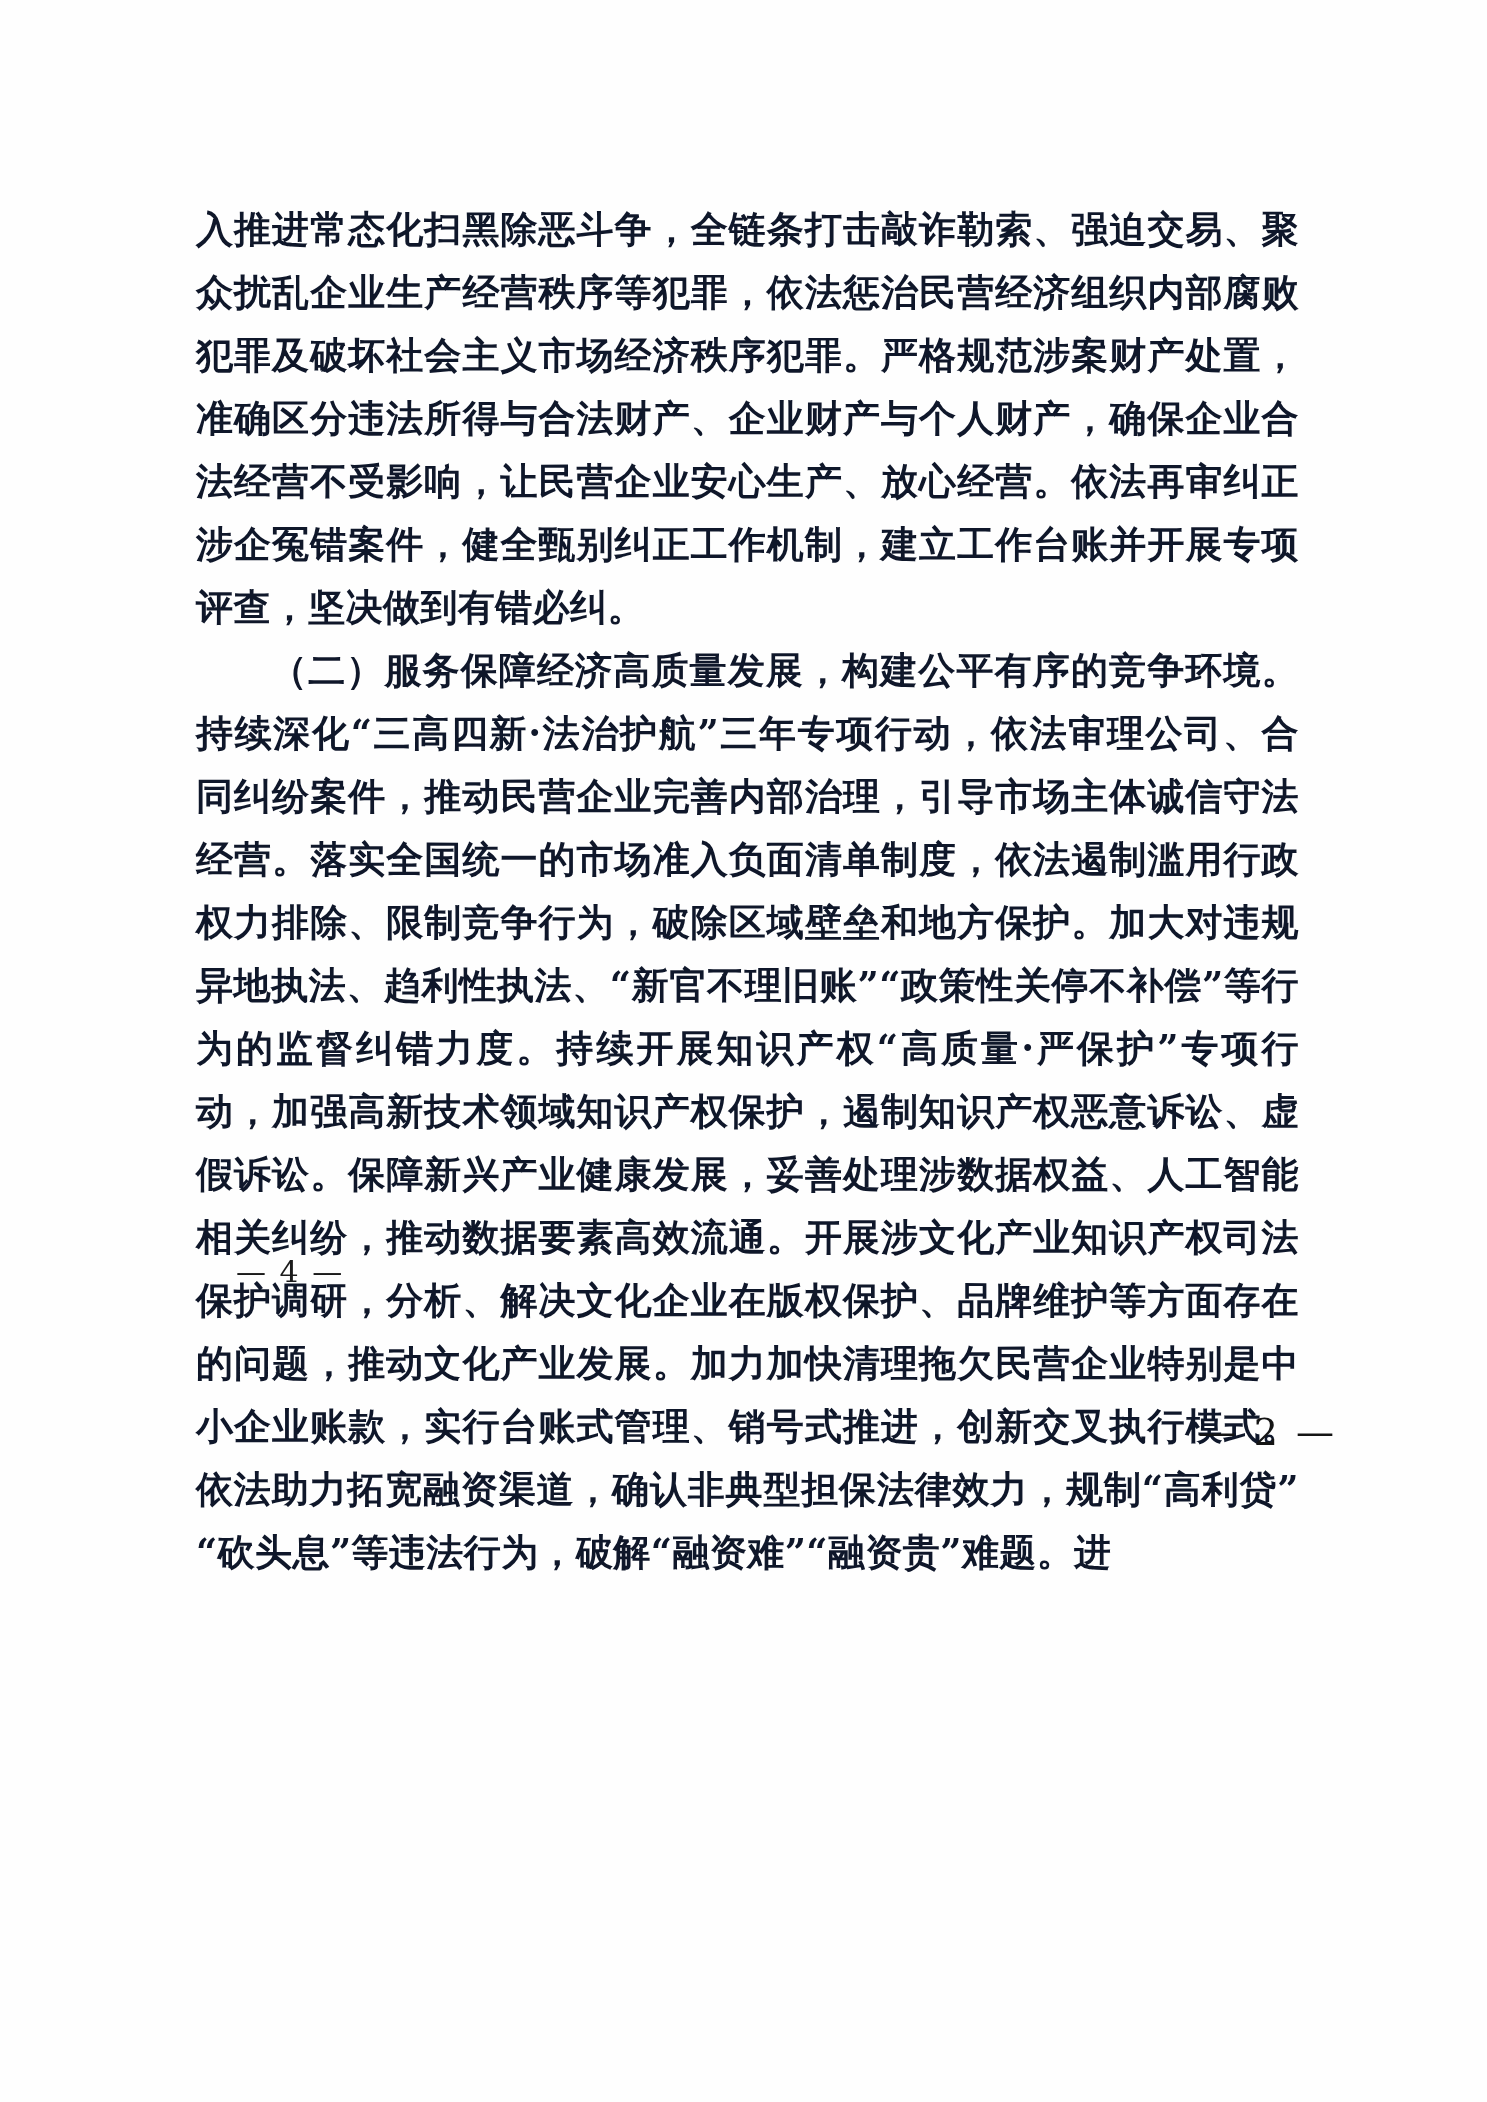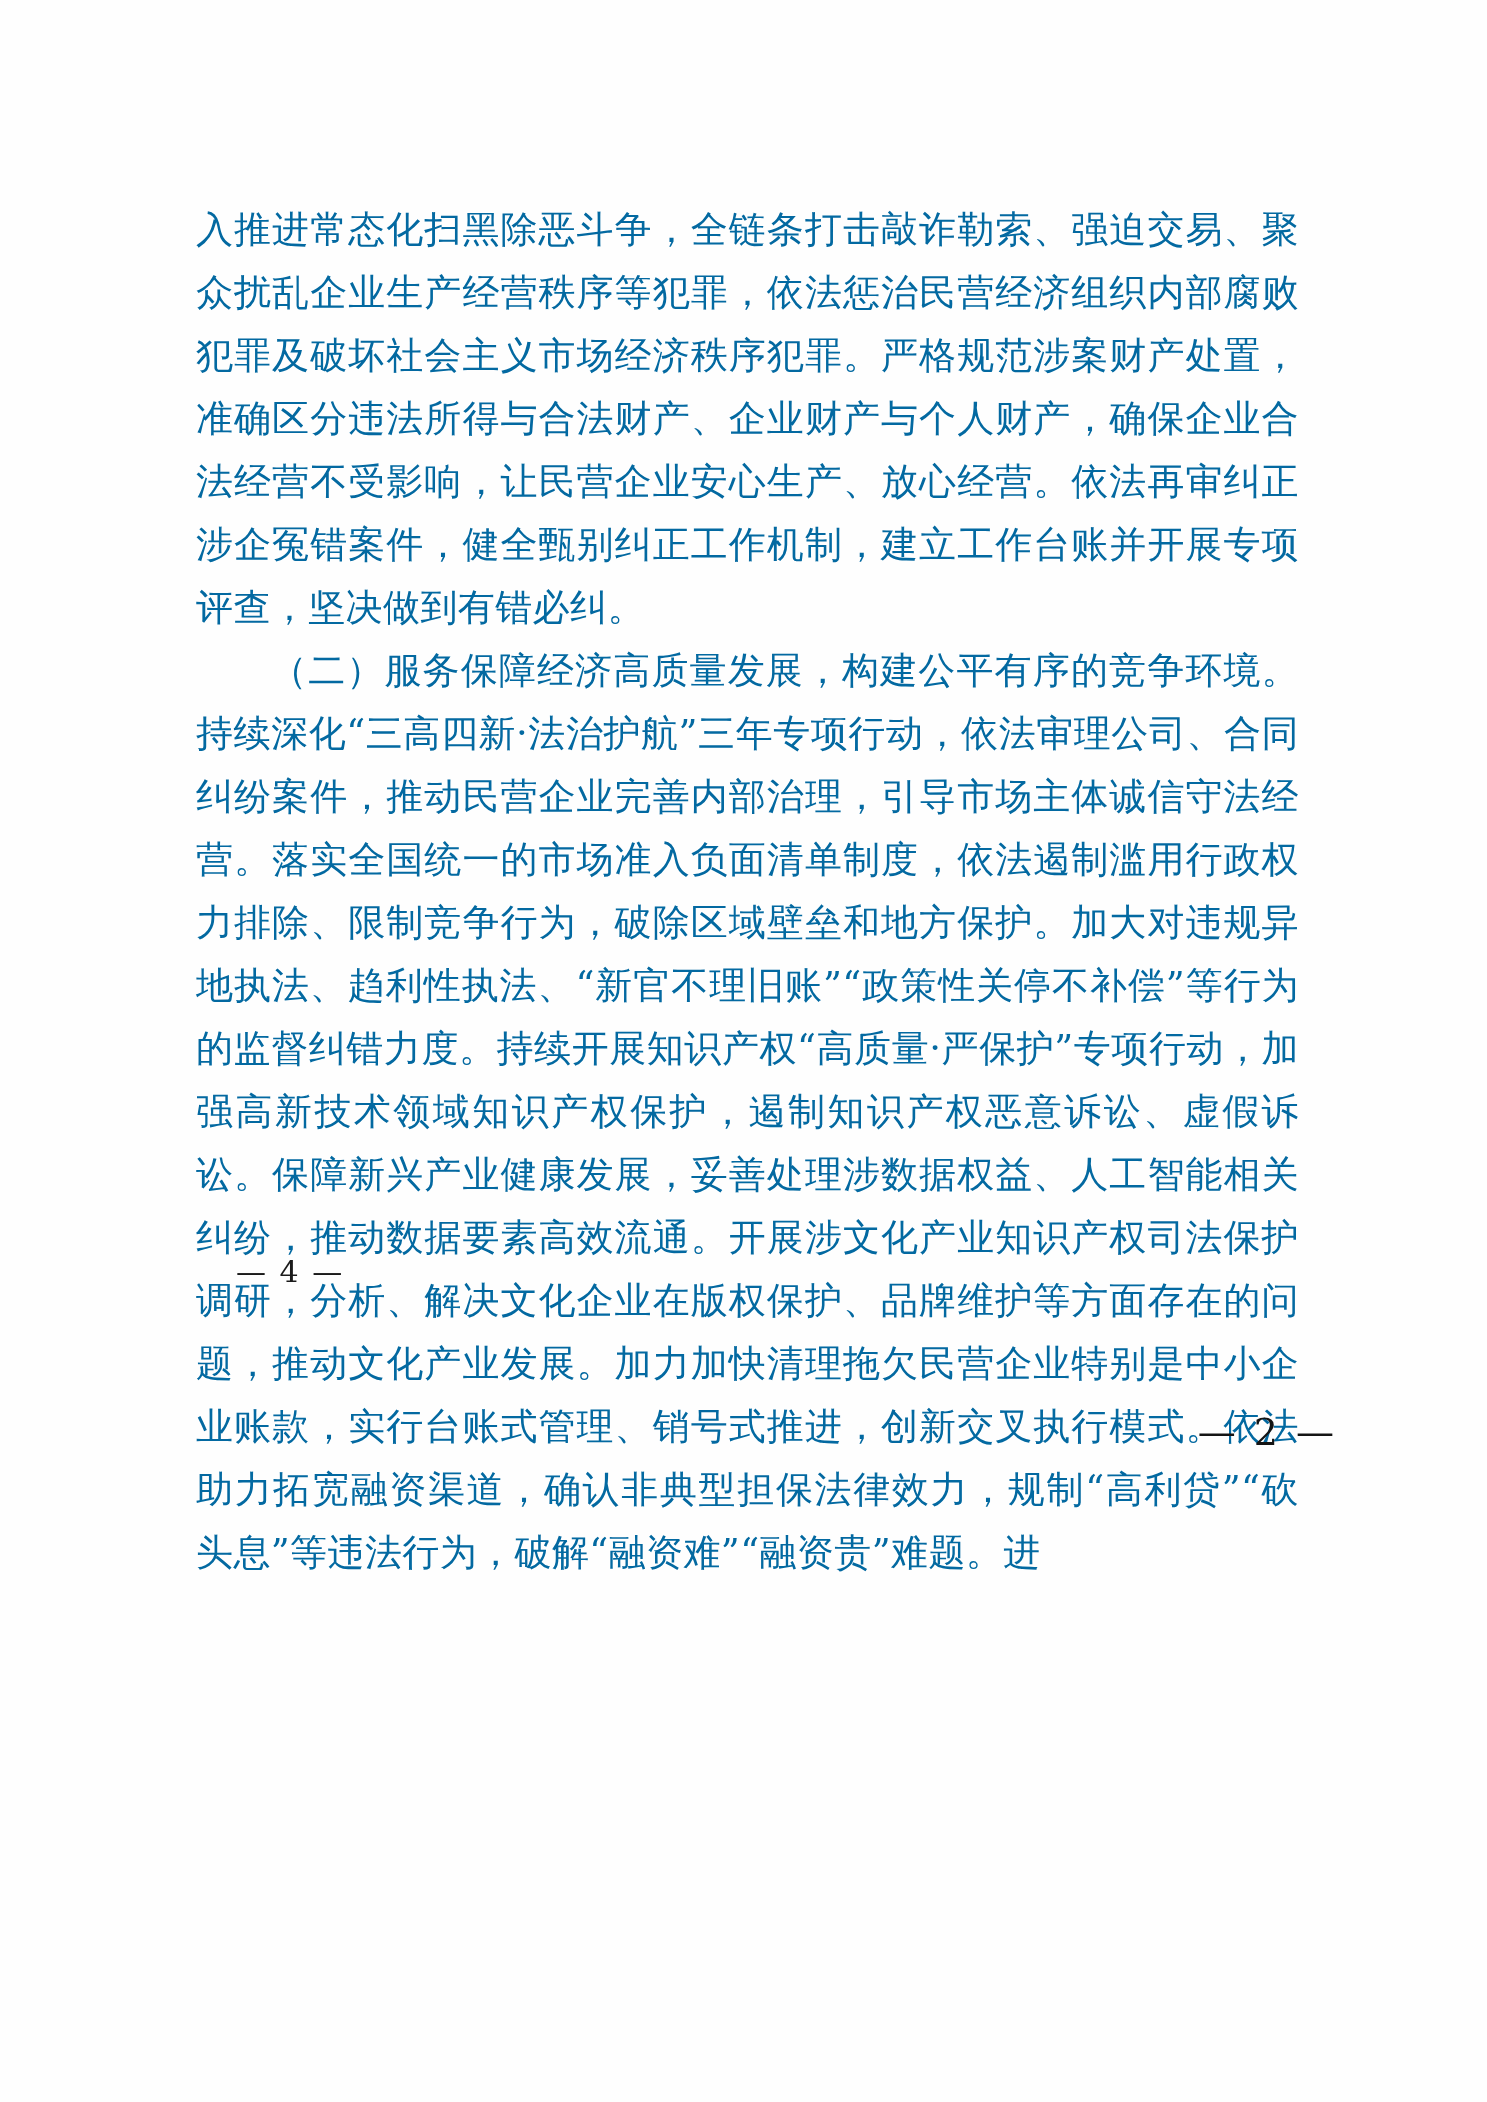--- a/index.html
+++ b/index.html
@@ -30,22 +30,22 @@
     left: 196px;
     width: 1103px;
   }
   .para {
     font-size: 37px;
     line-height: 63px;
     text-align: justify;
     text-justify: inter-character;
     letter-spacing: 0.4px;
     margin: 0 0 0 0;
-    color: #0369a1;
-    font-weight: 400;
+    color: #0f172a;
+    font-weight: 700;
   }
   .para + .para {
     margin-top: 0px;
   }
   .indent {
     text-indent: 74px;
   }
   .page-number-inner {
     position: absolute;
     top: 1254px;

